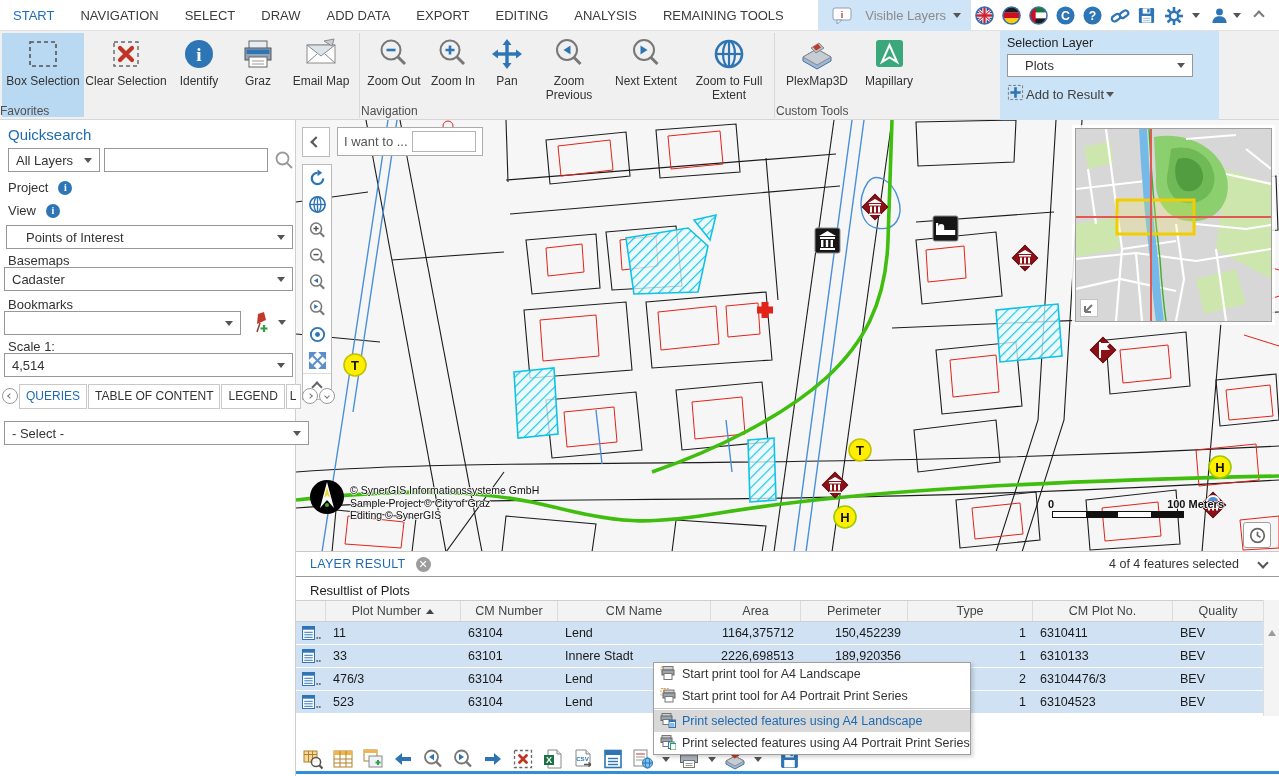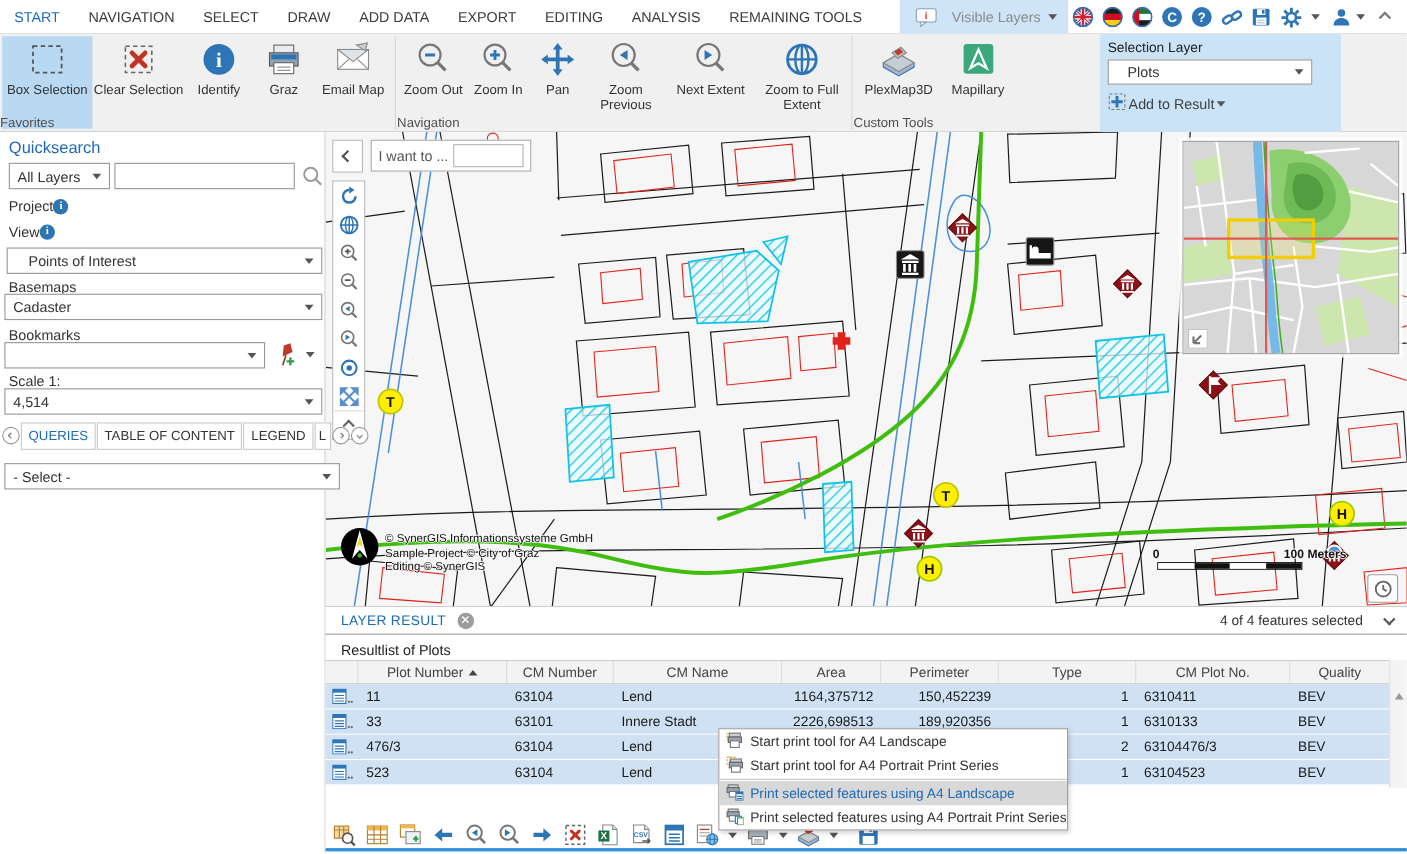--- a/index.html
+++ b/index.html
@@ -24,21 +24,21 @@
 .rbtn .ric{width:34px;height:34px;margin-bottom:3px}
 .rbtn.selected{background:#b9d9f2}
 .glabel{position:absolute;bottom:1px;left:0;right:0;text-align:left;font-size:12px;color:#4f4f4f}
 .selpanel{position:absolute;left:1000px;top:0;width:219px;height:89px;background:#cbe3f7}
 .selpanel .lab{position:absolute;left:7px;top:5px;font-size:12.5px;color:#222}
 .addres{position:absolute;left:7px;top:53px;display:flex;align-items:center;gap:2px;font-size:13px;color:#404040}
 
 .sidebar{position:absolute;top:120px;left:0;width:296px;height:656px;background:#fff;border-right:1px solid #cfcfcf;z-index:10}
 .sb-title{position:absolute;left:8px;top:6px;font-size:15px;color:#1d6ab3}
 .sel{position:absolute;background:#fff;border:1px solid #979797;height:24px;display:flex;align-items:center;justify-content:space-between;padding:0 7px;font-size:13px;color:#333}
-.lbl{position:absolute;font-size:13px;color:#333;display:flex;align-items:center;gap:0}
+.lbl{position:absolute;font-size:13px;color:#333;display:flex;align-items:center;gap:10px}
 .inf{display:inline-block;width:14px;height:14px;border-radius:50%;background:#2e75b6;color:#fff;font-size:10px;font-weight:bold;text-align:center;line-height:14px;font-family:"Liberation Serif",serif}
 .sinput{position:absolute;border:1px solid #979797;height:24px;background:#fff;font-family:"Liberation Sans",sans-serif;font-size:13px;padding:0 5px}
 .stabs{position:absolute;left:0;top:263px;width:296px;height:26px;display:flex;align-items:center;gap:1px;padding-left:2px}
 .stab{border:1px solid #c9c9c9;background:#fff;height:25px;line-height:23px;padding:0 6px;font-size:12px;color:#333;white-space:nowrap}
 .stab.active{color:#1d6ab3}
 .cbtn{width:16px;height:16px;border-radius:50%;border:1px solid #9a9a9a;display:flex;align-items:center;justify-content:center;background:#fff;flex:0 0 auto}
 .cbtn .chev{width:4px;height:4px;border-width:1.5px;border-color:#777}
 
 .map{position:absolute;left:296px;top:120px;width:983px;height:432px;background:#f6f6f6;overflow:hidden;border-bottom:1px solid #c9c9c9}
 .mapsvg{position:absolute;left:0;top:0}

